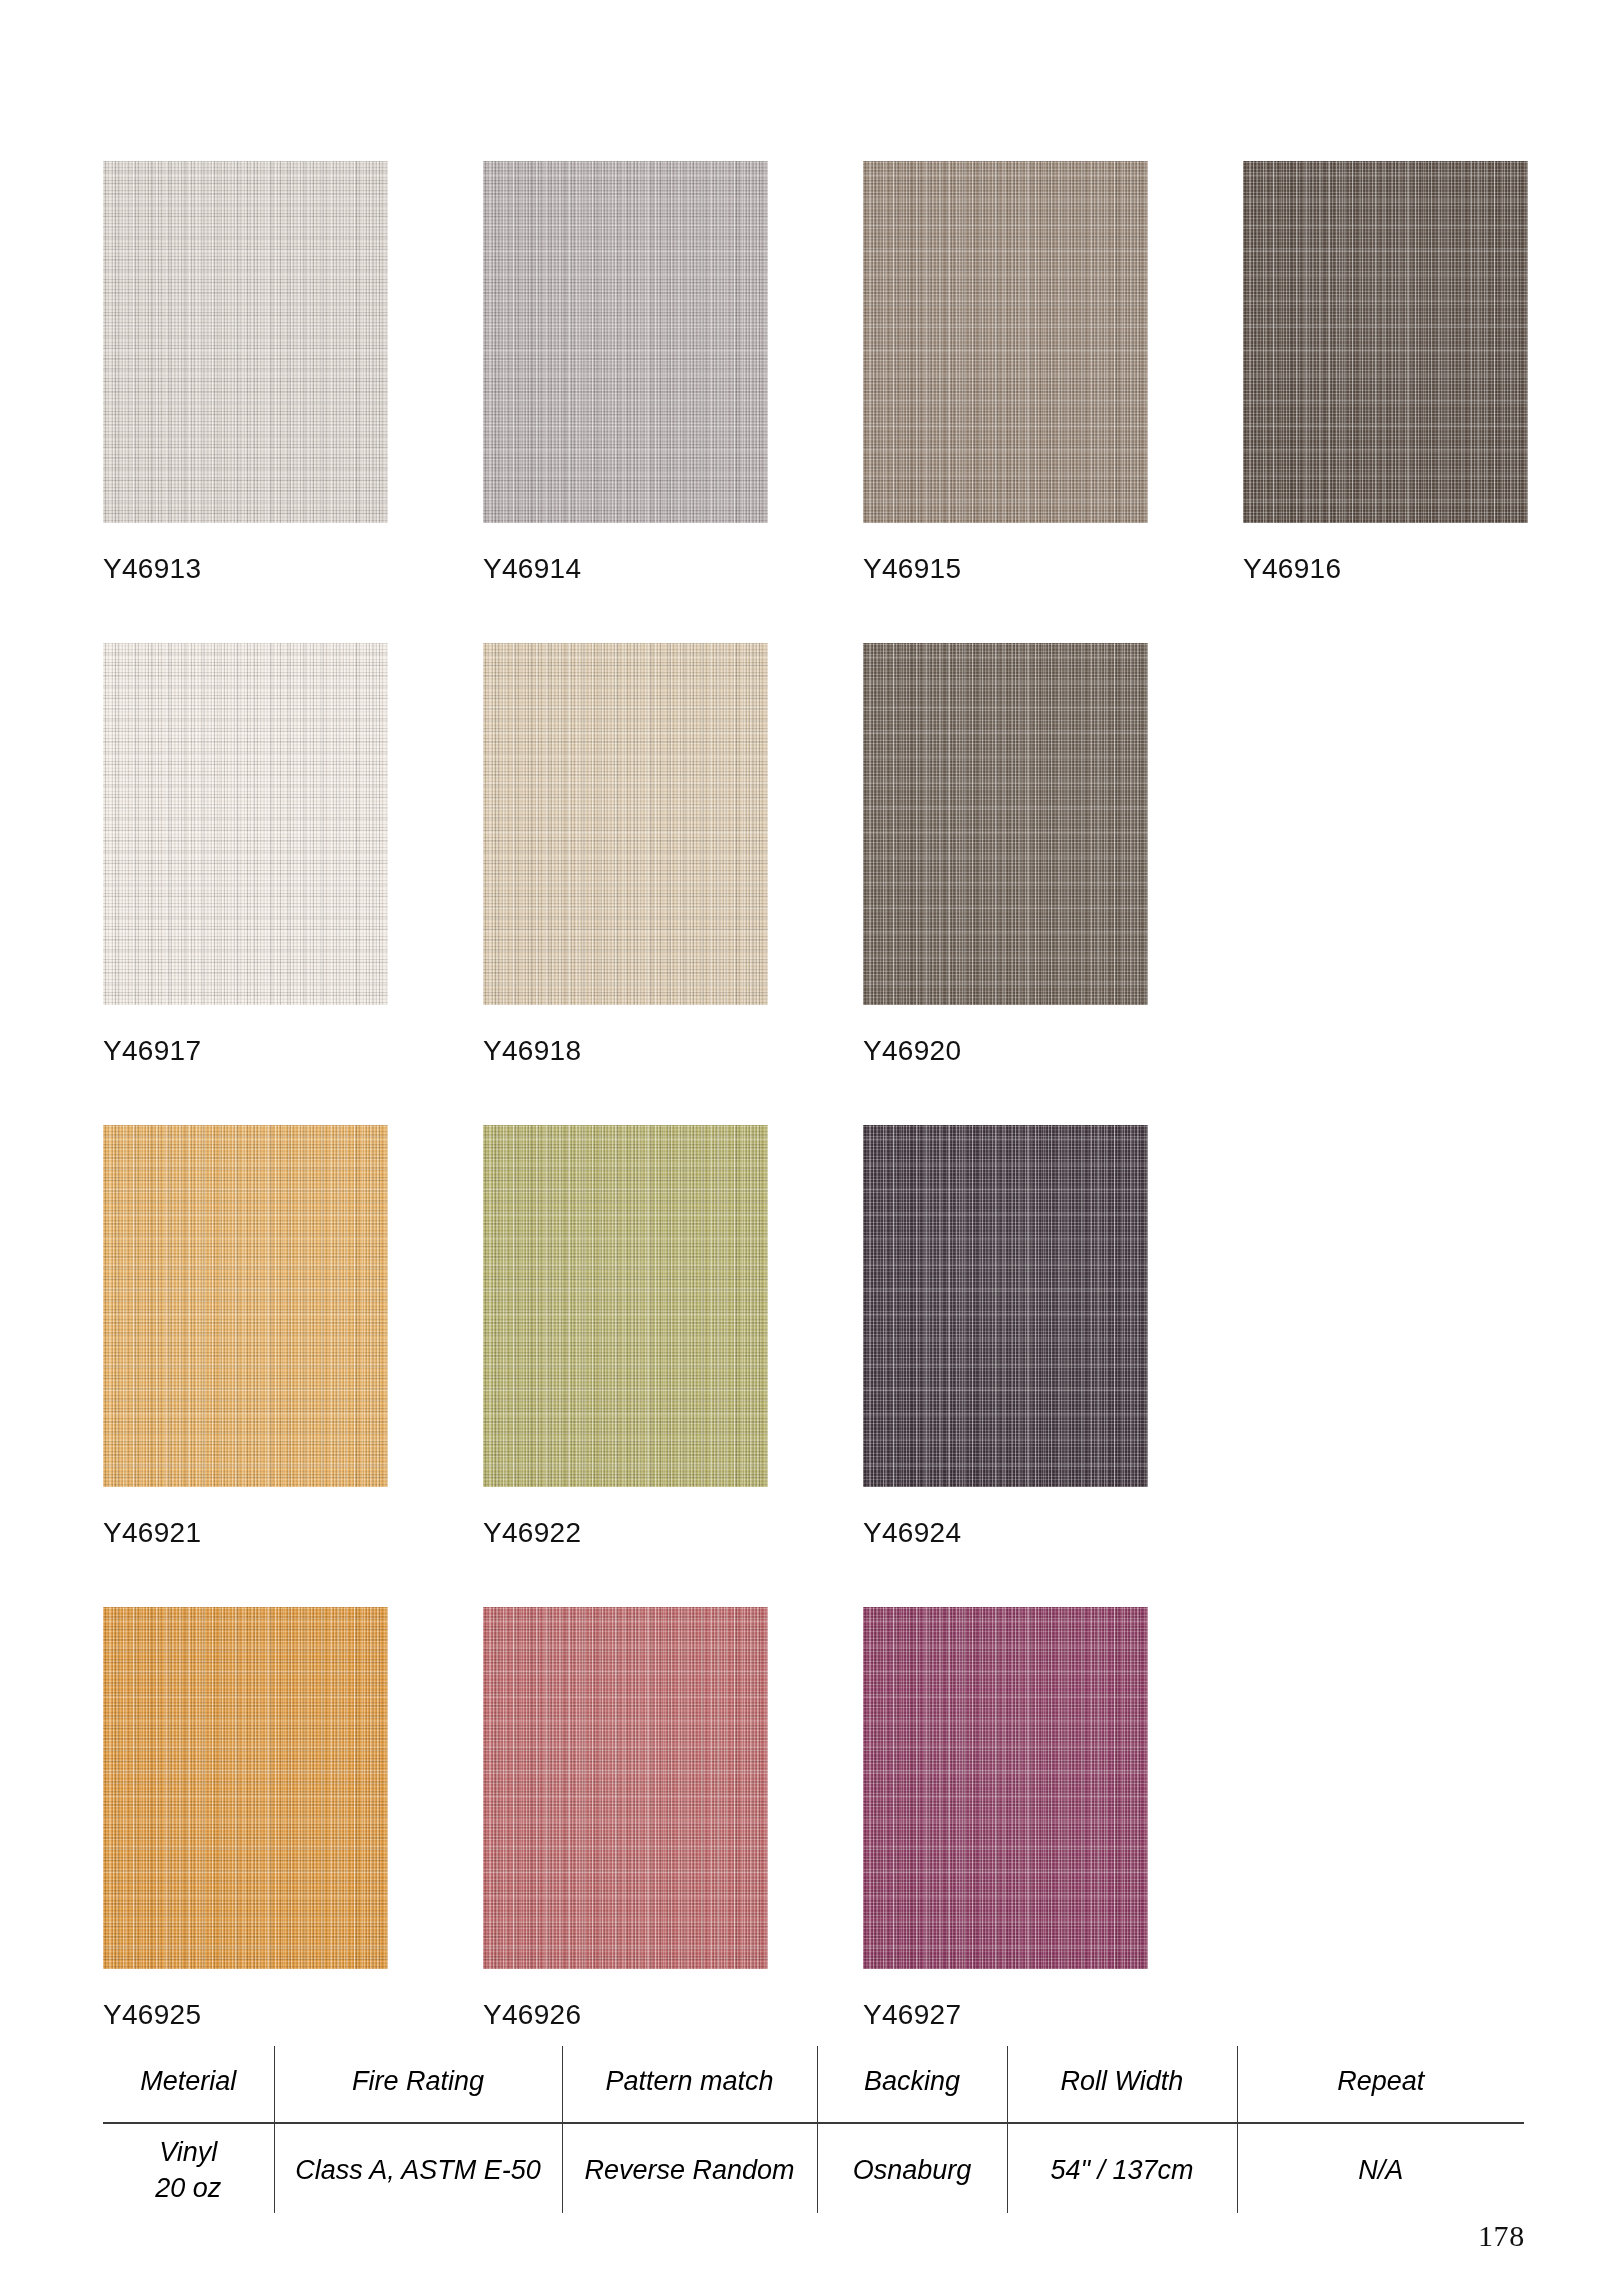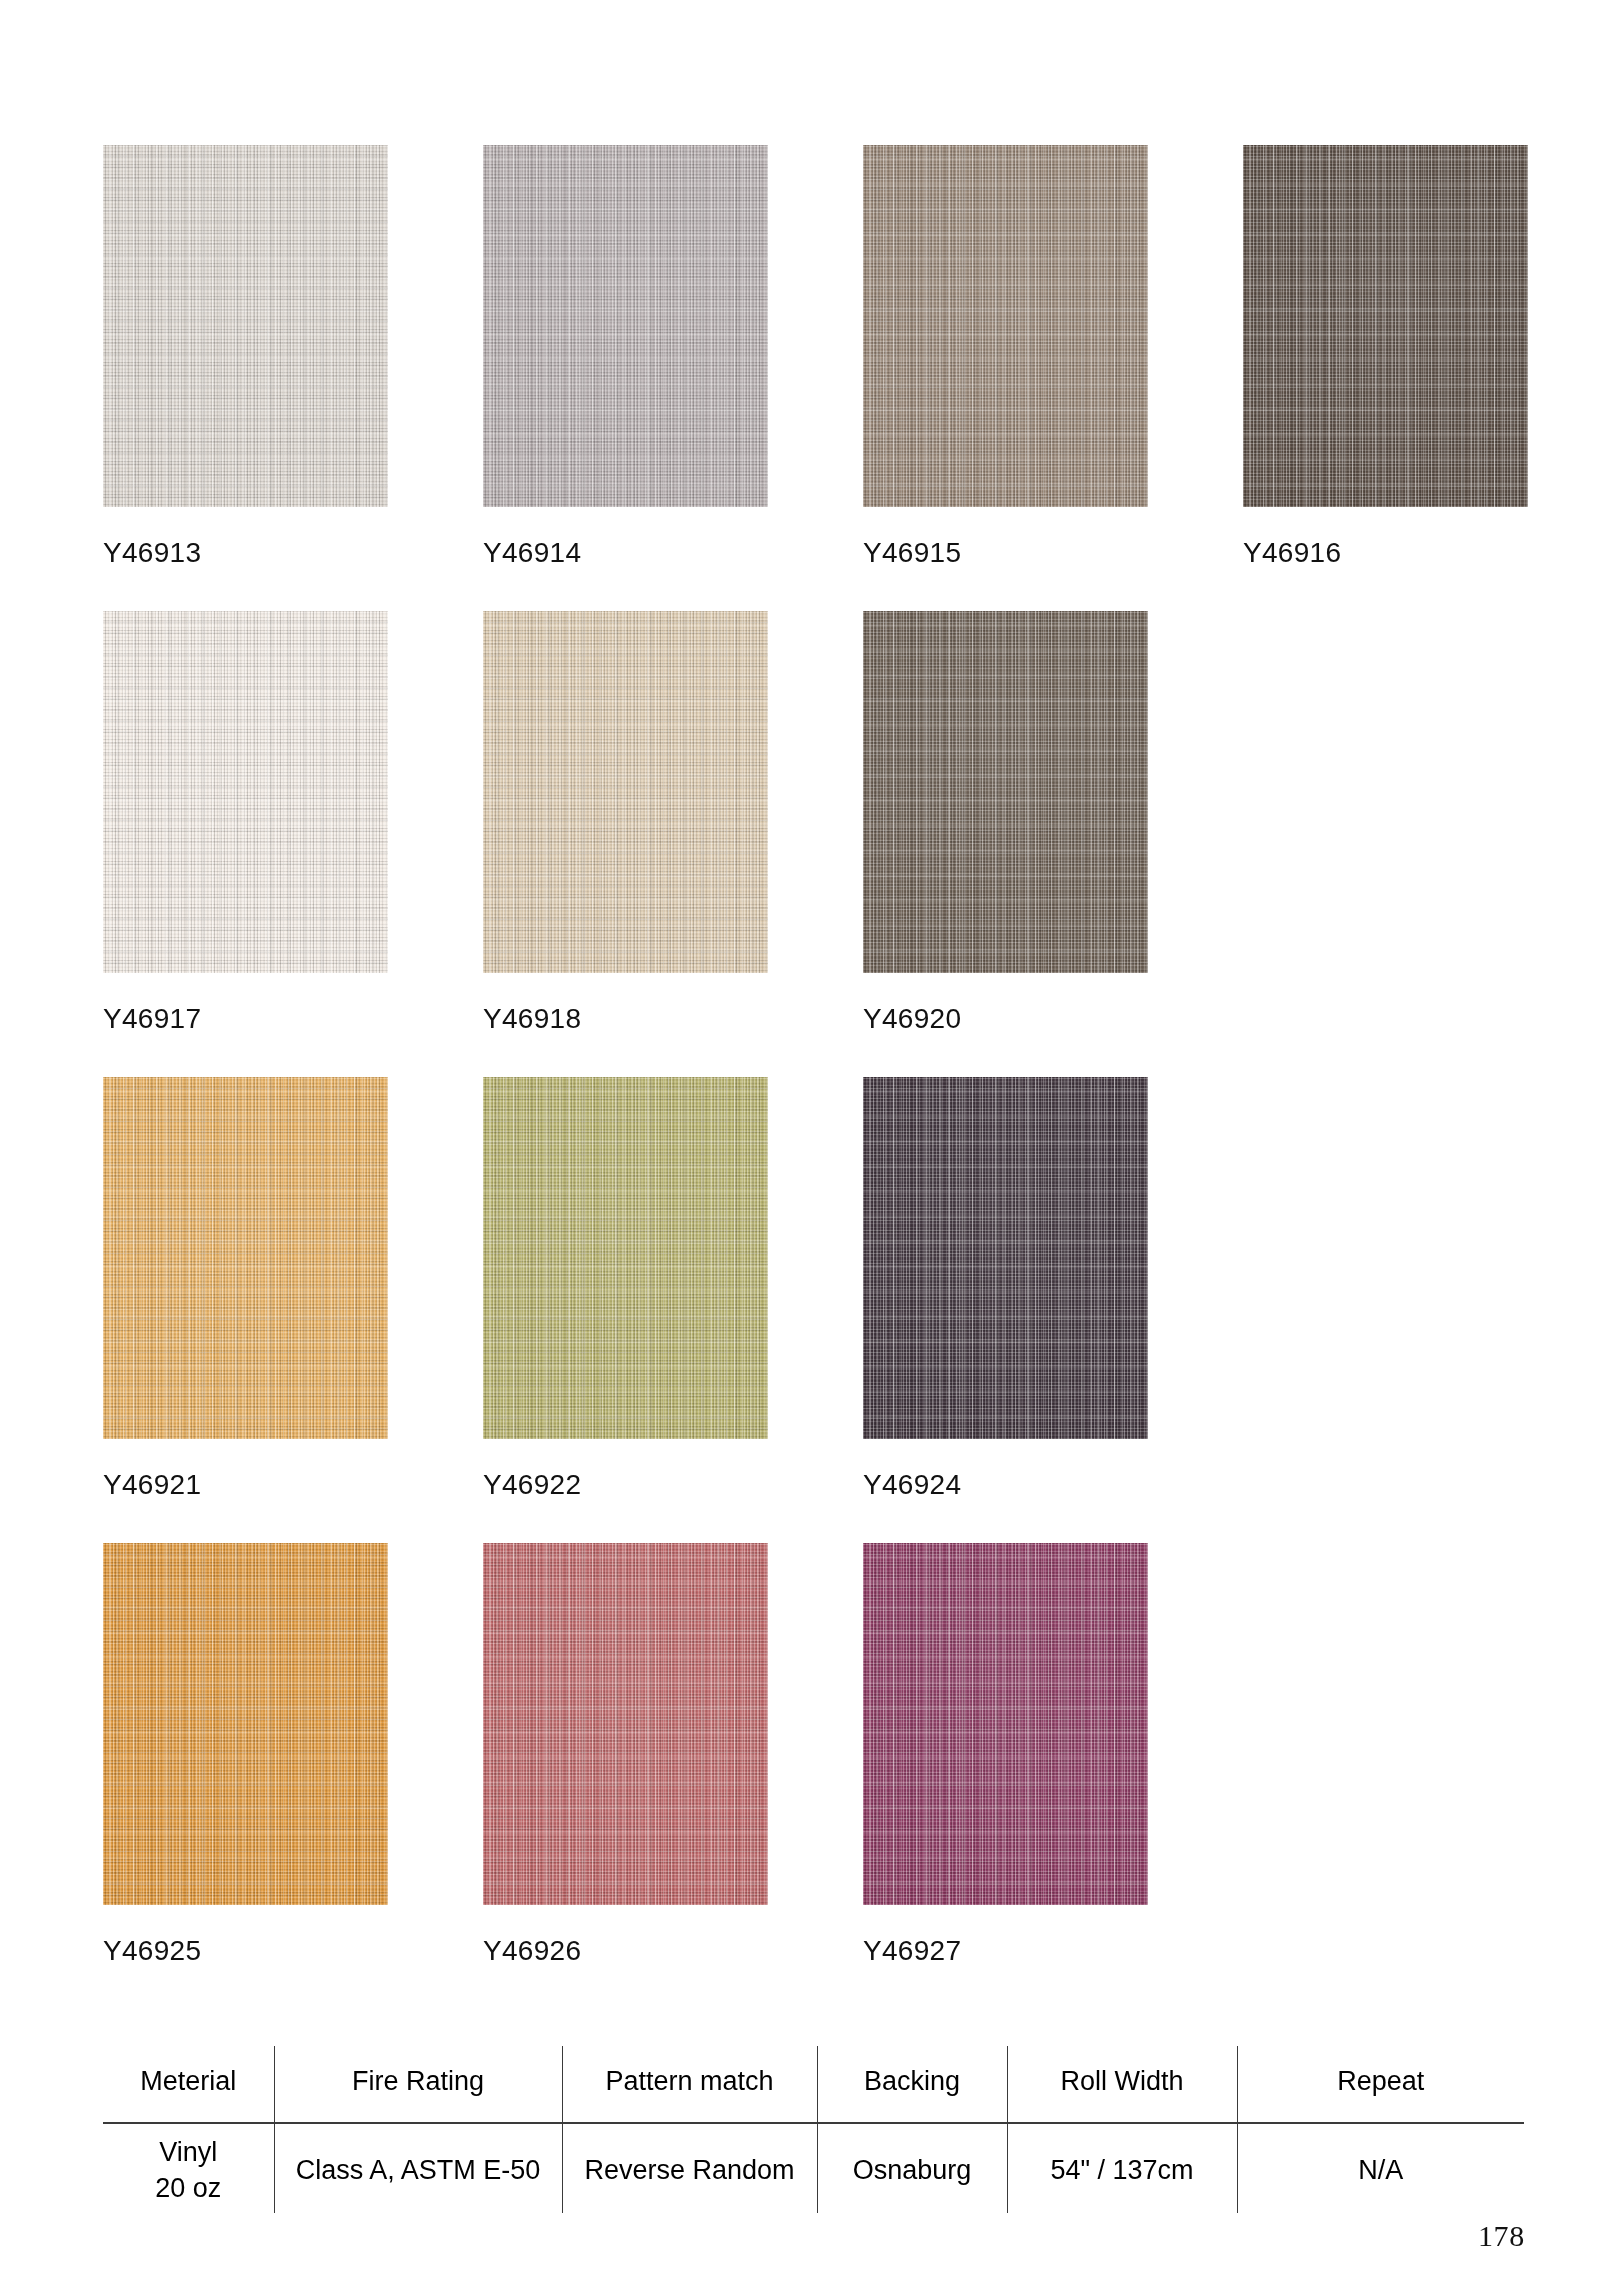--- a/index.html
+++ b/index.html
@@ -25,20 +25,21 @@
     top: 145px;
     width: 1426px;
   }
   .swatch-row {
     display: flex;
     gap: 95px;
     margin-bottom: 44px;
   }
   .swatch-cell {
     width: 285px;
+    margin-top: 16px;
   }
   .swatch-chip {
     width: 285px;
     height: 362px;
     position: relative;
     overflow: hidden;
     background-color: #cccccc;
   }
   
   .swatch-chip .weave {
@@ -118,20 +119,21 @@
   #spec-table {
     position: absolute;
     left: 103px;
     top: 2046px;
     width: 1421px;
   }
   #spec-table table {
     width: 100%;
     border-collapse: collapse;
     table-layout: fixed;
+    font-style: italic;
   }
   #spec-table th,
   #spec-table td {
     text-align: center;
     vertical-align: middle;
     font-weight: normal;
     font-size: 27px;
     line-height: 1.28;
     color: #000000;
     border-left: 1.3px solid #3a3a3a;

